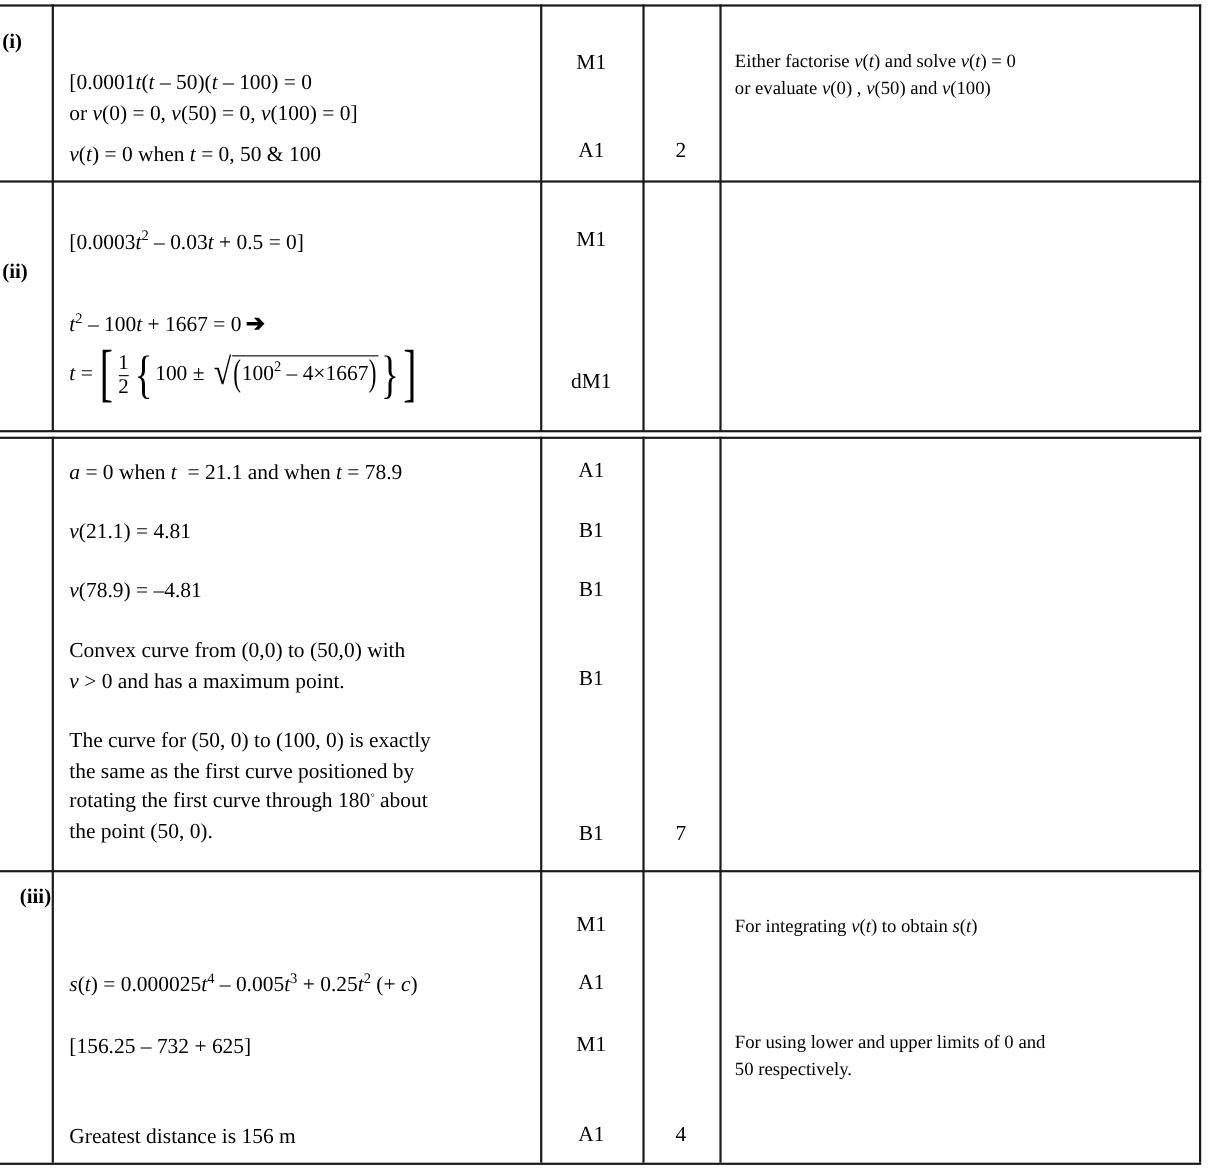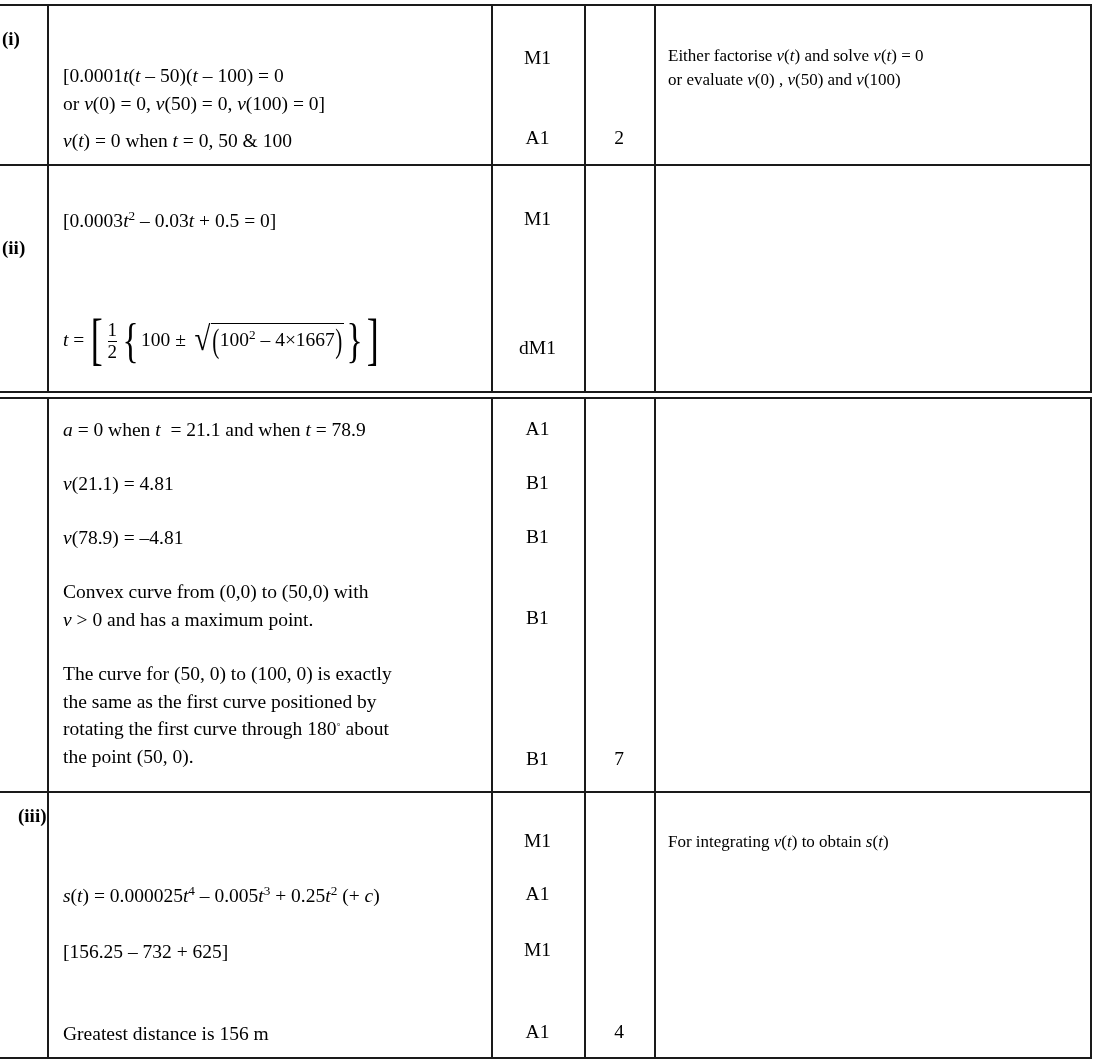--- a/index.html
+++ b/index.html
@@ -97,20 +97,23 @@
   <div class="cell mark" style="left:491px;top:127px;width:93px;">A1</div>
   <div class="cell tot" style="left:584px;top:127px;width:70px;">2</div>
 
   <div class="cell label" style="left:2px;top:192px;width:44px;margin-top:45px;">(ii)</div>
 
   <div class="cell work" style="left:63px;top:207px;width:420px;">
     <span>[0.0003<i>t</i><span class="up">2</span> – 0.03<i>t</i> + 0.5 = 0]</span>
   </div>
   <div class="cell mark" style="left:491px;top:208px;width:93px;">M1</div>
 
+  <div class="cell work" style="left:63px;top:280px;width:420px;">
+    <i>t</i><span class="up">2</span><span> – 100</span><i>t</i><span> + 1667 = 0</span><span class="arrow">➔</span>
+  </div>
 
   <div class="cell work" style="left:63px;top:320px;width:430px;">
     <span class="bigeq">
       <i>t</i><span> = </span><span class="brk">[</span><span class="halffrac"><span class="num">1</span><span class="den">2</span></span><span class="brc">{</span><span>100</span><span> ± </span><span class="rad"><span class="radsym">√</span><span class="radbody"><span class="paren">(</span><span>100</span><span class="up">2</span><span> – 4×1667</span><span class="paren">)</span></span></span><span class="brc">}</span><span class="brk">]</span>
     </span>
   </div>
 
   <div class="cell mark" style="left:491px;top:337px;width:93px;">dM1</div>
 
   <div class="cell work" style="left:63px;top:416px;width:430px;">
@@ -148,20 +151,23 @@
 
   <div class="cell work" style="left:63px;top:882px;width:435px;">
     <span><i>s</i>(<i>t</i>) = 0.000025<i>t</i><span class="up">4</span> – 0.005<i>t</i><span class="up">3</span> + 0.25<i>t</i><span class="up">2</span> (+ <i>c</i>)</span>
   </div>
   <div class="cell mark" style="left:491px;top:883px;width:93px;">A1</div>
 
   <div class="cell work" style="left:63px;top:938px;width:435px;">
     <span>[156.25 – 732 + 625]</span>
   </div>
   <div class="cell mark" style="left:491px;top:939px;width:93px;">M1</div>
+  <div class="cell note" style="left:668px;top:936px;width:420px;">
+    <span>For using lower and upper limits of 0 and<br>50 respectively.</span>
+  </div>
 
   <div class="cell work" style="left:63px;top:1020px;width:435px;">
     <span>Greatest distance is 156 m</span>
   </div>
   <div class="cell mark" style="left:491px;top:1021px;width:93px;">A1</div>
   <div class="cell tot" style="left:584px;top:1021px;width:70px;">4</div>
 
 </div>
 
 </body></html>

